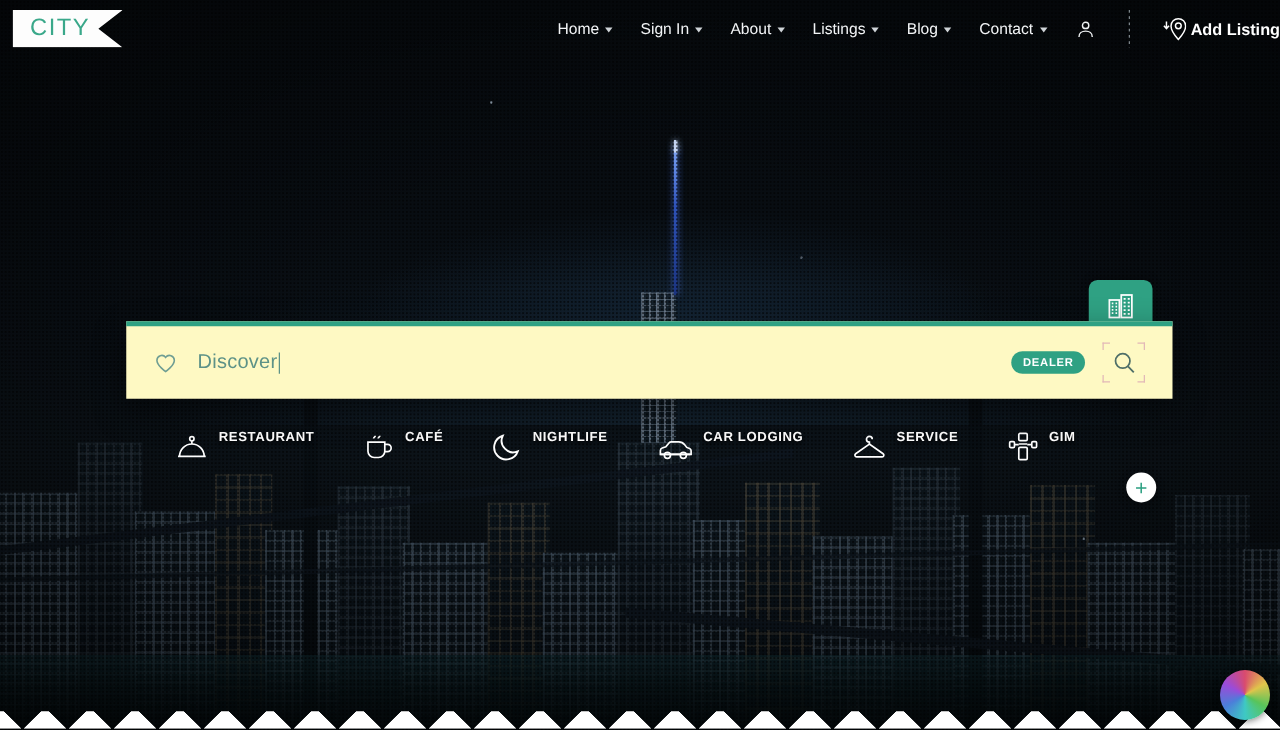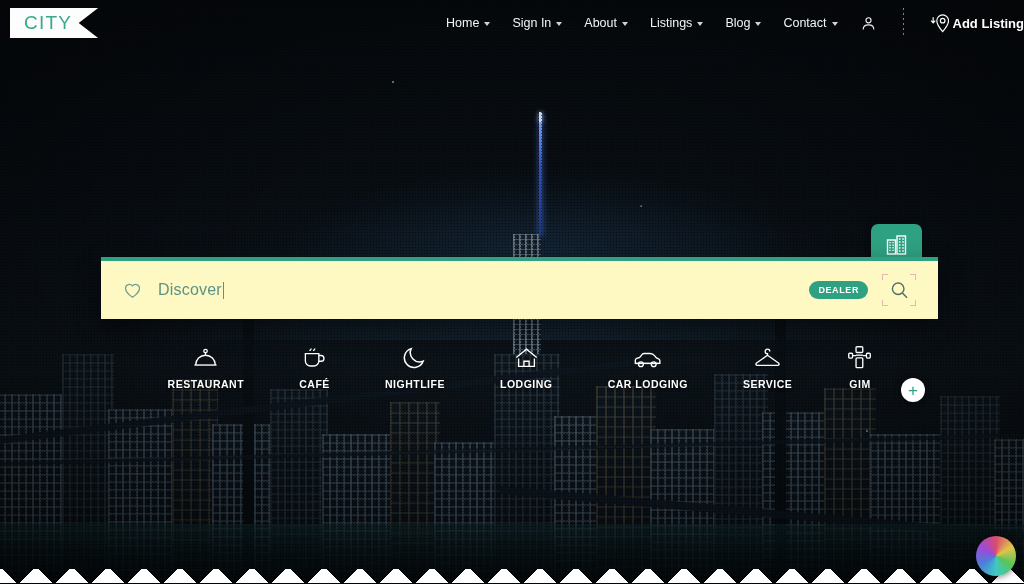--- a/index.html
+++ b/index.html
@@ -268,22 +268,21 @@
   .cats {
     position: absolute;
     left: 140px; top: 344px;
     width: 760px;
     display: flex;
     align-items: flex-end;
     z-index: 22;
   }
   .cat {
     display: flex;
-    flex-direction: column;
-    align-items: center;
+    flex-direction: row;
     gap: 8px;
     cursor: pointer;
     flex: 1 1 auto;
   }
   .cat-ico { color: #ffffff; height: 26px; display: flex; align-items: flex-end; }
   .cat-label {
     color: #ffffff;
     font-size: 10.5px;
     font-weight: bold;
     letter-spacing: 0.5px;
@@ -509,30 +508,20 @@
     <div class="cat">
       <span class="cat-ico">
         <svg width="24" height="25" viewBox="0 0 24 25" fill="none" stroke="currentColor" stroke-width="1.5">
           <path d="M20.2 16.1A9.3 9.3 0 0 1 8.2 3.6a9.7 9.7 0 1 0 12 12.5z"></path>
         </svg>
       </span>
       <span class="cat-label">NIGHTLIFE</span>
     </div>
 
 
-    <div class="cat">
-      <span class="cat-ico">
-        <svg width="25" height="24" viewBox="0 0 26 24" fill="none" stroke="currentColor" stroke-width="1.4">
-          <path d="M2.4 11.4L13 2.8l10.6 8.6"></path>
-          <path d="M4.8 12.4v8.3h16.4v-8.3"></path>
-          <path d="M10.3 20.7v-5.3h5.4v5.3"></path>
-        </svg>
-      </span>
-      <span class="cat-label">LODGING</span>
-    </div>
 
     <div class="cat">
       <span class="cat-ico">
         <svg width="29" height="22" viewBox="0 0 30 22" fill="none" stroke="currentColor" stroke-width="1.4">
           <path d="M2.4 15.6v-3.2c0-1 .6-1.7 1.5-2l3-1 2.6-3.2c.5-.6 1.1-.9 1.9-.9h6.3c1.9 0 3.6.9 4.8 2.4l1.7 2.2 2.3.9c.9.4 1.3 1 1.3 1.9v2.9z"></path>
           <path d="M2.4 15.6h24.8"></path>
           <circle cx="8.2" cy="16.4" r="2.5"></circle>
           <circle cx="21.4" cy="16.4" r="2.5"></circle>
         </svg>
       </span>

